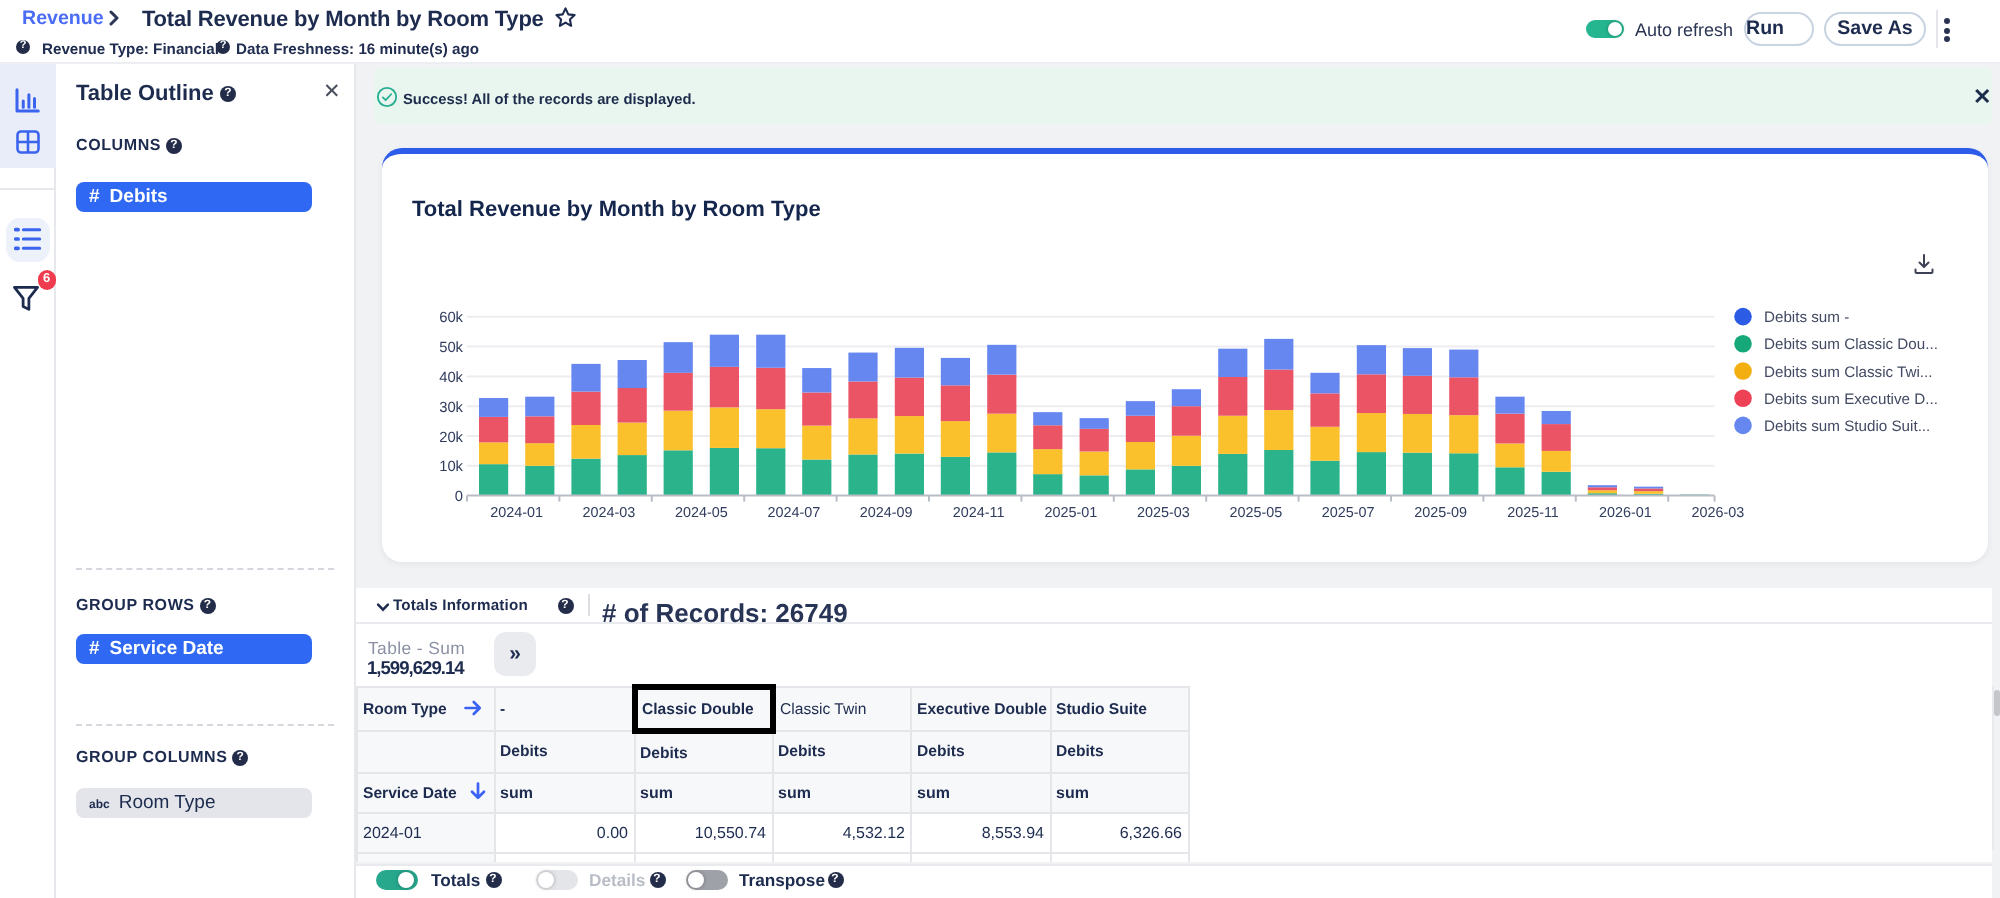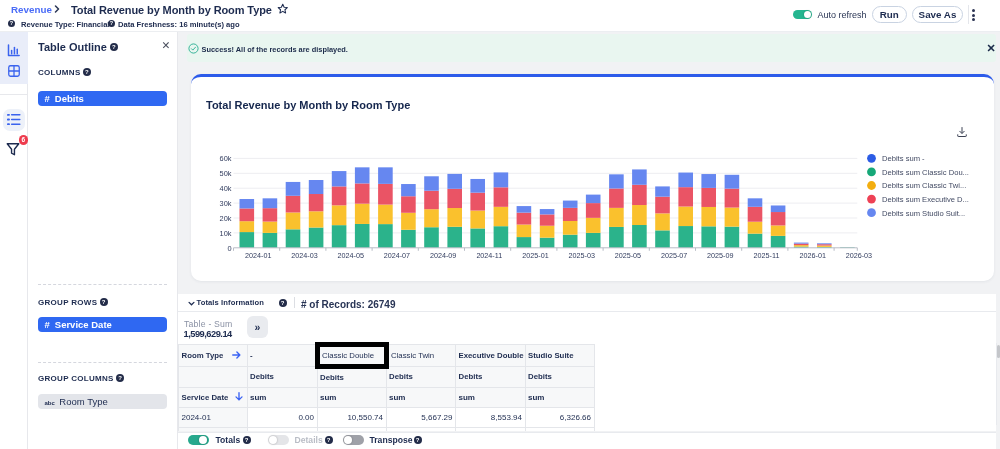--- a/index.html
+++ b/index.html
@@ -1,20 +1,20 @@
 <!DOCTYPE html>
 <html><head><meta charset="utf-8"><style>
 *{margin:0;padding:0;box-sizing:border-box}
 html,body{width:1000px;height:449px;overflow:hidden}
 body{font-family:"Liberation Sans",sans-serif;background:#f1f2f4;position:relative;color:#1d2b4f}
 .abs{position:absolute}
 .qi{display:inline-block;width:8px;height:8px;border-radius:50%;background:#232c49;color:#fff;font-size:6px;font-weight:bold;text-align:center;line-height:8px;vertical-align:1px}
 .toggle{position:absolute;border-radius:5.25px;width:21px;height:10.5px}
 .knob{position:absolute;top:1.25px;width:8px;height:8px;border-radius:50%;background:#fff;box-shadow:0 0 2px rgba(0,0,0,.3)}
-.pill{position:absolute;left:38px;width:129px;height:15px;border-radius:4px;font-size:9.5px;font-weight:600;line-height:15px}
+.pill{position:absolute;left:38px;width:118px;height:15px;border-radius:4px;font-size:9.5px;font-weight:600;line-height:15px}
 .seclab{position:absolute;left:38px;font-size:8px;font-weight:bold;letter-spacing:.3px;color:#1d2b4f}
 .dash{position:absolute;left:38px;width:129px;border-top:1px dashed #d5d7de}
 table{border-collapse:collapse}
 </style></head>
 <body>
 
 <div class="abs" style="left:0;top:0;width:1000px;height:32px;background:#fff;border-bottom:1px solid #eceef1"></div>
 <div class="abs" style="left:11px;top:4px;font-size:9.8px;font-weight:600;color:#4a6cf7">Revenue</div>
 <svg class="abs" style="left:54px;top:4.5px" width="6" height="8" viewBox="0 0 6 8" fill="none" stroke="#2b3655" stroke-width="1.5" stroke-linecap="round" stroke-linejoin="round">
     <path d="M1.5 1l3 3-3 3"></path>
@@ -24,21 +24,21 @@
     <path d="M12 2.5l2.9 6.2 6.6.8-4.9 4.6 1.3 6.6-5.9-3.3-5.9 3.3 1.3-6.6L2.5 9.5l6.6-.8z"></path>
   </svg>
 <span class="qi" style="position:absolute;left:8px;top:19.5px;width:7px;height:7px;line-height:7px;font-size:5.5px">?</span>
 <div class="abs" style="left:21px;top:19.5px;font-size:7.6px;font-weight:600;color:#202d50">Revenue Type: Financial</div>
 <span class="qi" style="position:absolute;left:108px;top:19.5px;width:7px;height:7px;line-height:7px;font-size:5.5px">?</span>
 <div class="abs" style="left:118px;top:19.5px;font-size:7.6px;font-weight:600;color:#202d50">Data Freshness: 16 minute(s) ago</div>
 <div class="toggle" style="left:793px;top:9.5px;background:#25b690;width:19px;height:9.5px;border-radius:4.75px">
     <span class="knob" style="left:11px;width:7px;height:7px;top:1.25px"></span>
   </div>
 <div class="abs" style="left:817.5px;top:10px;font-size:9px;color:#2b3655">Auto refresh</div>
-<div class="abs" style="left:872px;top:6px;width:34.5px;height:17px;border:1px solid #c9d3e2;border-radius:9px;font-size:9.8px;font-weight:bold;color:#1d2b4f;text-align:center;line-height:15px">Run</div>
+<div class="abs" style="left:872px;top:6px;width:34.5px;height:17px;border:1px solid #c9d3e2;border-radius:9px;font-size:9.8px;font-weight:bold;color:#1d2b4f;line-height:15px">Run</div>
 <div class="abs" style="left:912px;top:6px;width:51px;height:17px;border:1px solid #c9d3e2;border-radius:9px;font-size:9.8px;font-weight:bold;color:#1d2b4f;text-align:center;line-height:15px">Save As</div>
 <div class="abs" style="left:968px;top:5px;width:1px;height:19px;background:#e4e6eb"></div>
 <div class="abs" style="left:971.5px;top:9px;width:3px;height:3px;border-radius:50%;background:#2b3352"></div>
 <div class="abs" style="left:971.5px;top:13.5px;width:3px;height:3px;border-radius:50%;background:#2b3352"></div>
 <div class="abs" style="left:971.5px;top:18px;width:3px;height:3px;border-radius:50%;background:#2b3352"></div>
 
 <div class="abs" style="left:0;top:32px;width:28px;height:417px;background:#fff;border-right:1px solid #e7e8ec"></div>
 <div class="abs" style="left:0;top:32px;width:28px;height:52px;background:#e9edf9"></div>
 <svg class="abs" style="left:6px;top:43px" width="15" height="15" viewBox="0 0 24 24" fill="none" stroke="#3a63ee" stroke-width="2.4" stroke-linecap="round">
     <path d="M4 3v17h17" stroke-linejoin="round"></path>
@@ -250,42 +250,42 @@
 </div>
 
 <div class="abs" style="left:178px;top:294px;width:818px;height:137px;background:#fff"></div>
 <div class="abs" style="left:178px;top:310.5px;width:818px;height:1px;background:#e8eaee"></div>
 <svg class="abs" style="left:187.5px;top:300.5px" width="7" height="5.5" viewBox="0 0 10 7" fill="none" stroke="#1d2b4f" stroke-width="1.8" stroke-linecap="round">
     <path d="M1.5 1.5L5 5l3.5-3.5"></path>
   </svg>
 <div class="abs" style="left:196.5px;top:298px;font-size:7.6px;font-weight:bold;color:#1d2b4f;letter-spacing:.1px">Totals Information</div>
 <span class="qi" style="position:absolute;left:278.5px;top:298.5px">?</span>
 <div class="abs" style="left:294px;top:296.5px;width:1px;height:11px;background:#dcdee3"></div>
-<div class="abs" style="left:301px;top:298.5px;font-size:10px;font-weight:600;color:#283455">#&nbsp;of&nbsp;Records: 26749</div>
+<div class="abs" style="left:301px;top:298.5px;font-size:13px;font-weight:600;color:#283455">#&nbsp;of&nbsp;Records: 26749</div>
 <div class="abs" style="left:184px;top:318.5px;font-size:8.7px;color:#8a91a4;letter-spacing:.2px">Table - Sum</div>
 <div class="abs" style="left:183.5px;top:328.5px;font-size:9.3px;font-weight:600;color:#1d2b4f;letter-spacing:-.5px">1,599,629.14</div>
 <div class="abs" style="left:247px;top:316px;width:21px;height:22px;background:#e9ebef;border-radius:6px;text-align:center;font-size:10.5px;font-weight:bold;color:#1d2b4f;line-height:22px">»</div>
 
 <div class="abs" style="left:178px;top:341.5px;width:817px;height:89.5px;overflow:hidden">
 <table style="border-collapse:collapse;table-layout:fixed;width:415.5px;font-size:8px;color:#1d2b4f">
 <colgroup>
         <col style="width:68.5px">
         <col style="width:70px">
         <col style="width:69px">
         <col style="width:69.5px">
         <col style="width:69.5px">
         <col style="width:69px">
       </colgroup>
 <tbody>
         <tr style="height:22px;background:#f7f8f9">
 <td style="border:1px solid #e4e6ea;padding:0 2.5px;font-weight:bold;font-size:7.8px;white-space:nowrap">Room Type <svg style="vertical-align:-1px;margin-left:6px" width="9" height="8" viewBox="0 0 12 10" fill="none" stroke="#3b63f3" stroke-width="1.8" stroke-linecap="round" stroke-linejoin="round">
               <path d="M1 5h9.5M6.5 1l4 4-4 4"></path>
             </svg></td>
 <td style="border:1px solid #e4e6ea;padding:0 2.5px;font-weight:bold;font-size:7.8px">-</td>
-<td style="border:5px solid #000000;padding:0 2.5px;font-weight:normal;font-size:7.8px;white-space:nowrap">Classic Double</td>
+<td style="border:3px solid #000000;padding:0 2.5px;font-weight:bold;font-size:7.8px;white-space:nowrap">Classic Double</td>
 <td style="border:1px solid #e4e6ea;padding:0 2.5px;font-weight:normal;font-size:7.8px;white-space:nowrap">Classic Twin</td>
 <td style="border:1px solid #e4e6ea;padding:0 2.5px;font-weight:bold;font-size:7.8px;white-space:nowrap">Executive Double</td>
 <td style="border:1px solid #e4e6ea;padding:0 2.5px;font-weight:bold;font-size:7.8px;white-space:nowrap">Studio Suite</td>
         </tr>
 <tr style="height:21px;background:#f7f8f9">
 <td style="border:1px solid #e4e6ea;padding:0 2.5px"></td>
 <td style="border:1px solid #e4e6ea;padding:0 2.5px;font-weight:bold;font-size:7.8px">Debits</td>
 <td style="border:1px solid #e4e6ea;padding:0 2.5px;font-weight:bold;font-size:7.8px">Debits</td>
 <td style="border:1px solid #e4e6ea;padding:0 2.5px;font-weight:bold;font-size:7.8px">Debits</td>
 <td style="border:1px solid #e4e6ea;padding:0 2.5px;font-weight:bold;font-size:7.8px">Debits</td>
@@ -298,21 +298,21 @@
 <td style="border:1px solid #e4e6ea;padding:0 2.5px;font-weight:600">sum</td>
 <td style="border:1px solid #e4e6ea;padding:0 2.5px;font-weight:600">sum</td>
 <td style="border:1px solid #e4e6ea;padding:0 2.5px;font-weight:600">sum</td>
 <td style="border:1px solid #e4e6ea;padding:0 2.5px;font-weight:600">sum</td>
 <td style="border:1px solid #e4e6ea;padding:0 2.5px;font-weight:600">sum</td>
         </tr>
 <tr style="height:20px">
 <td style="border:1px solid #e4e6ea;padding:0 2.5px;background:#f7f8f9">2024-01</td>
 <td style="border:1px solid #e4e6ea;padding:0 2.5px;text-align:right;background:#fff">0.00</td>
 <td style="border:1px solid #e4e6ea;padding:0 2.5px;text-align:right;background:#fff">10,550.74</td>
-<td style="border:1px solid #e4e6ea;padding:0 2.5px;text-align:right;background:#fff">5,667.29</td>
+<td style="border:1px solid #e4e6ea;padding:0 2.5px;text-align:right;background:#fff">4,532.12</td>
 <td style="border:1px solid #e4e6ea;padding:0 2.5px;text-align:right;background:#fff">8,553.94</td>
 <td style="border:1px solid #e4e6ea;padding:0 2.5px;text-align:right;background:#fff">6,326.66</td>
         </tr>
 <tr style="height:20px">
 <td style="border:1px solid #e4e6ea;padding:0 2.5px;background:#f7f8f9">2024-02</td>
 <td style="border:1px solid #e4e6ea;padding:0 2.5px;text-align:right;background:#fff">0.00</td>
 <td style="border:1px solid #e4e6ea;padding:0 2.5px;text-align:right;background:#fff">10,022.45</td>
 <td style="border:1px solid #e4e6ea;padding:0 2.5px;text-align:right;background:#fff">7,598.30</td>
 <td style="border:1px solid #e4e6ea;padding:0 2.5px;text-align:right;background:#fff">9,014.87</td>
 <td style="border:1px solid #e4e6ea;padding:0 2.5px;text-align:right;background:#fff">6,612.53</td>

